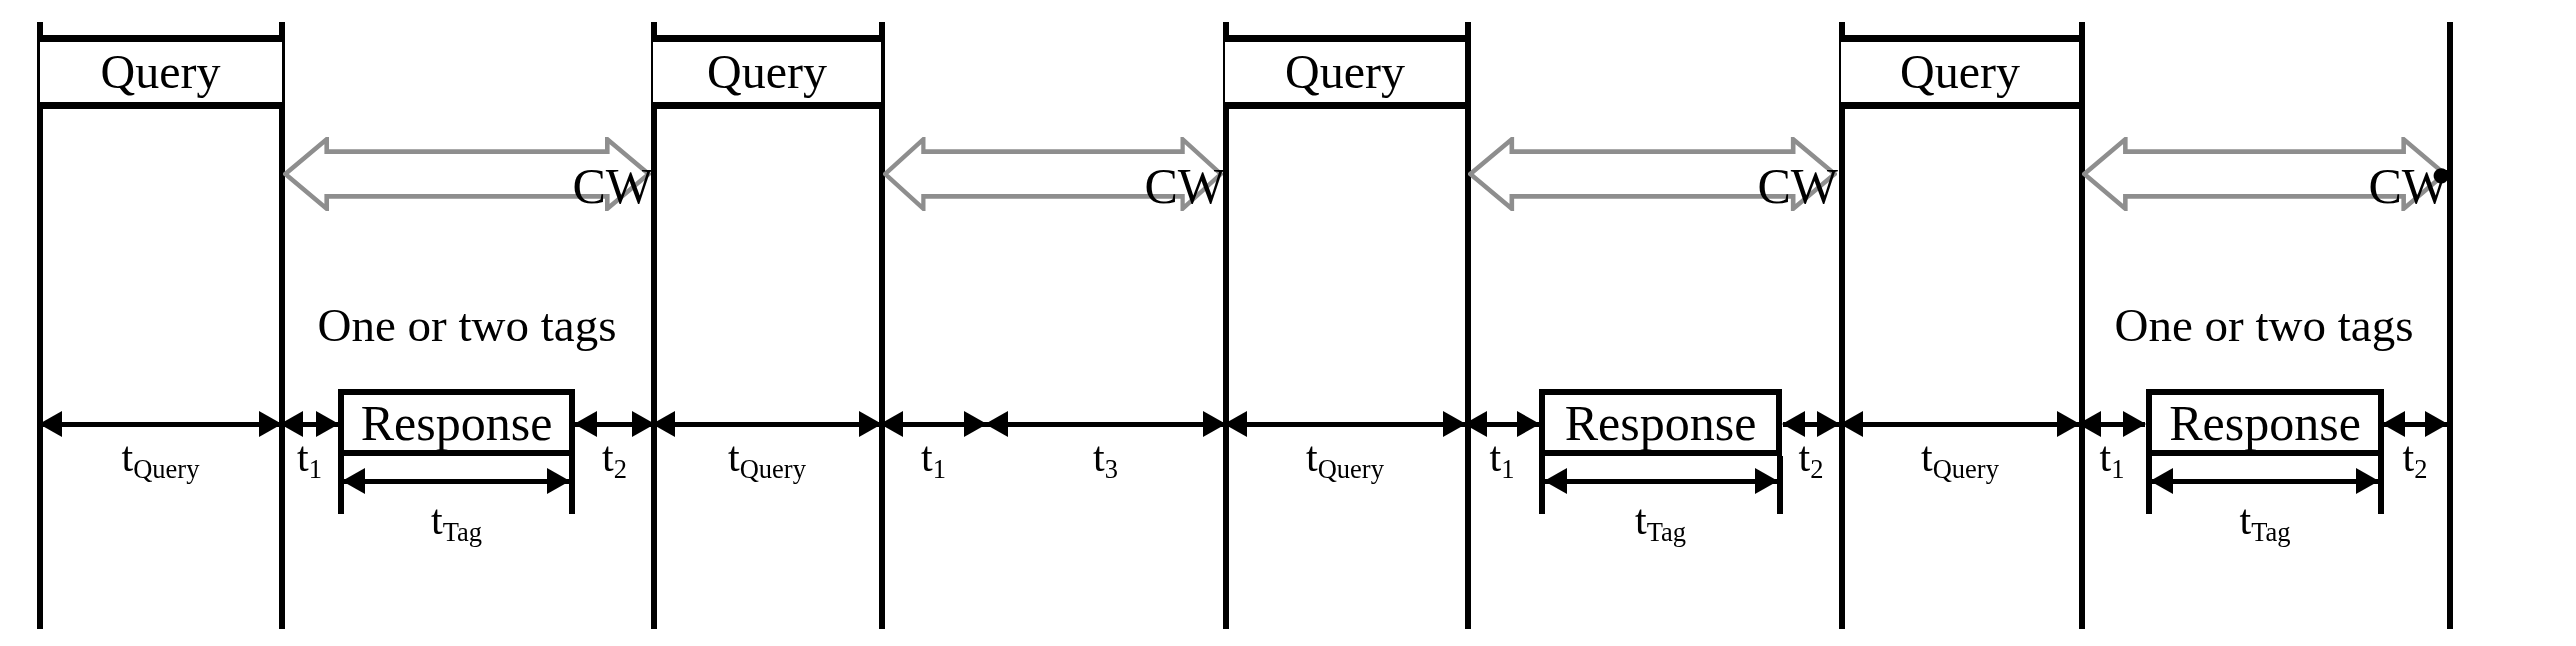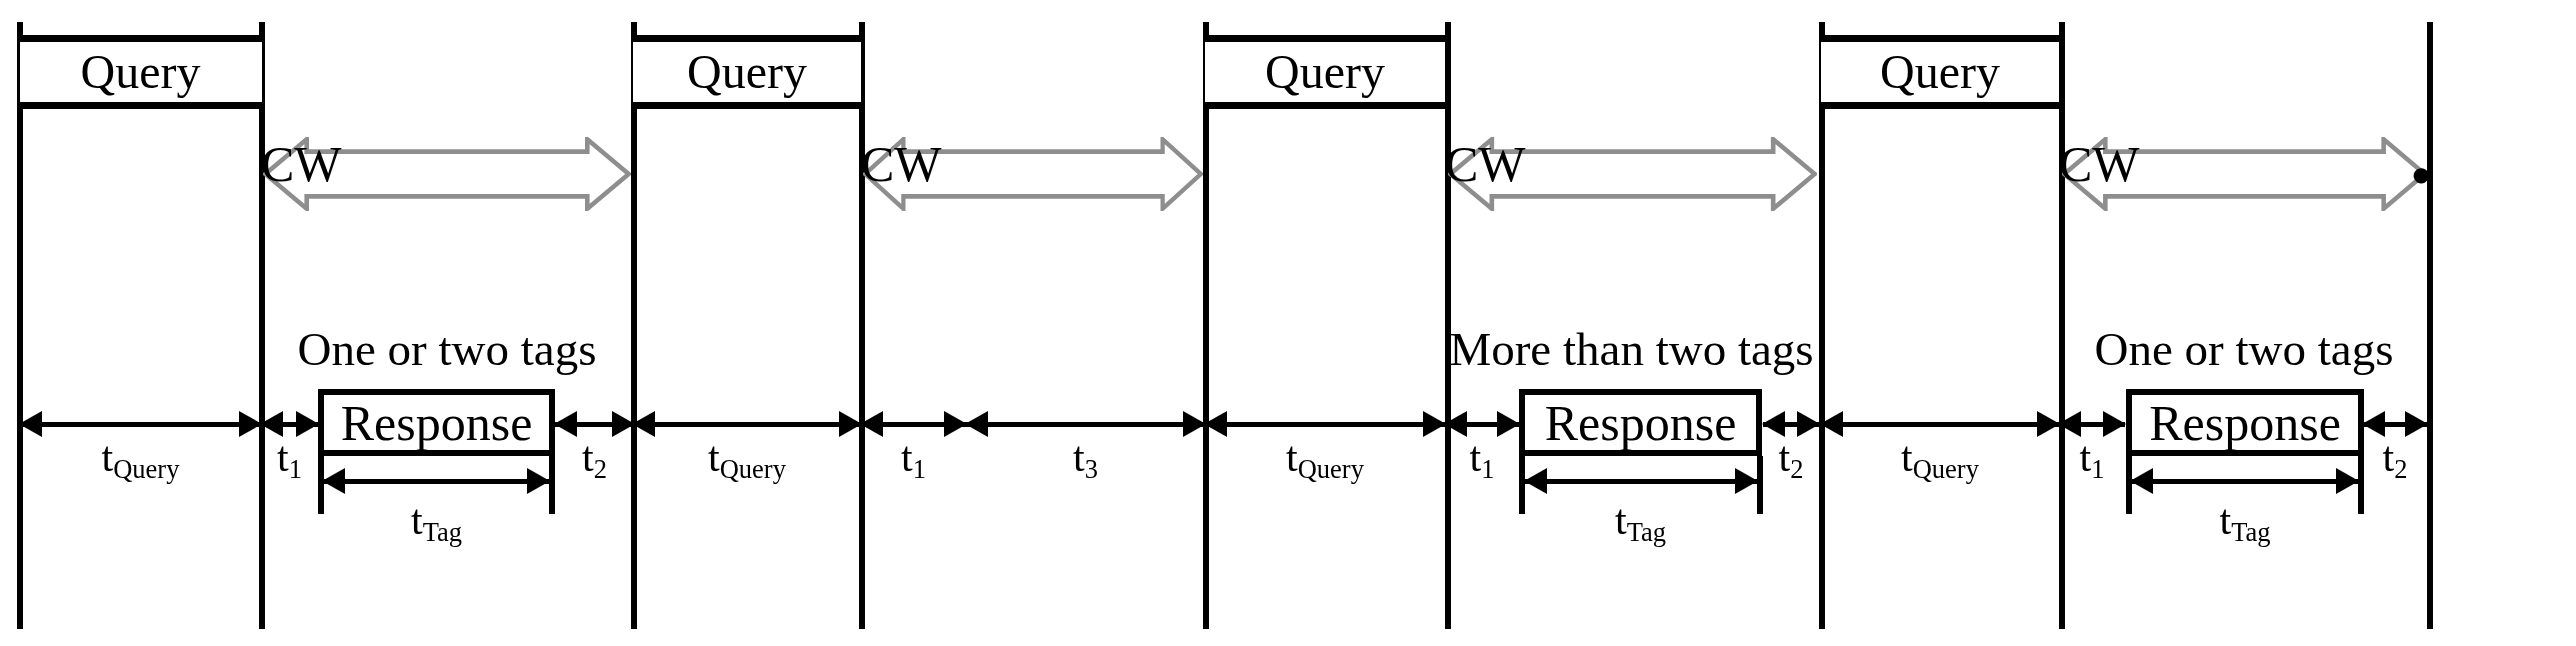--- a/index.html
+++ b/index.html
@@ -3,40 +3,41 @@
 <meta charset="utf-8">
 <style>
   html,body{margin:0;padding:0;background:#fff;}
   .canvas{
     position:relative;
     width:2440px;height:647px;
     background:#fff;
     overflow:hidden;
     font-family:"Liberation Serif","DejaVu Serif",serif;
     color:#000;
+    margin-left:20px;
   }
   
   .vline{position:absolute;top:22px;height:607px;width:5.5px;background:#000;}
   
   .query-box{
     position:absolute;top:35px;height:74px;box-sizing:border-box;
     background:#fff;border-top:7px solid #000;border-bottom:7px solid #000;
     display:flex;align-items:center;justify-content:center;
     font-size:48px;line-height:1;
   }
   
   .cw-svg{position:absolute;top:137px;height:74px;}
   .cw-label{
-    position:absolute;top:127px;height:74px;
-    display:flex;align-items:center;justify-content:flex-start;
+    position:absolute;top:149px;height:74px;
+    display:flex;align-items:center;justify-content:flex-end;
     font-size:50px;line-height:1;
   }
   
   .condition{
-    position:absolute;top:324px;height:50px;white-space:nowrap;
+    position:absolute;top:300px;height:50px;white-space:nowrap;
     display:flex;align-items:center;justify-content:center;
     font-size:47px;line-height:1;
   }
   
   .harrow{position:absolute;height:4.7px;background:#000;}
   .harrow::before{
     content:"";position:absolute;left:-0.8px;top:-11px;width:0;height:0;
     border-top:13.2px solid transparent;border-bottom:13.2px solid transparent;
     border-right:23.4px solid #000;
   }
@@ -154,21 +155,20 @@
 
   <div class="query-box" style="left:1205px;width:240px">
     <span>Query</span>
   </div>
   <svg class="cw-svg" style="left:1448px;width:369px" viewBox="0 0 480 96" preserveAspectRatio="none">
     <polygon points="3,48 57,3 57,19 423,19 423,3 477,48 423,93 423,77 57,77 57,93" fill="#ffffff" stroke="#8e8e8e" stroke-width="6"></polygon>
   </svg>
   <div class="cw-label" style="left:1445px;width:373px">
     <span>CW</span>
   </div>
-  <div class="condition" style="left:1445px;width:373px">More than two tags</div>
 
   <div class="harrow" style="left:1205px;width:240px;top:422px"></div>
   <div class="dim-label" style="left:1205px;width:240px;top:436px">
     <span class="base">t</span>
       <span class="sub">Query</span>
   </div>
 
   <div class="harrow" style="left:1445px;width:74px;top:422px"></div>
   <div class="dim-label" style="left:1445px;width:74px;top:436px">
     <span class="base">t</span>

